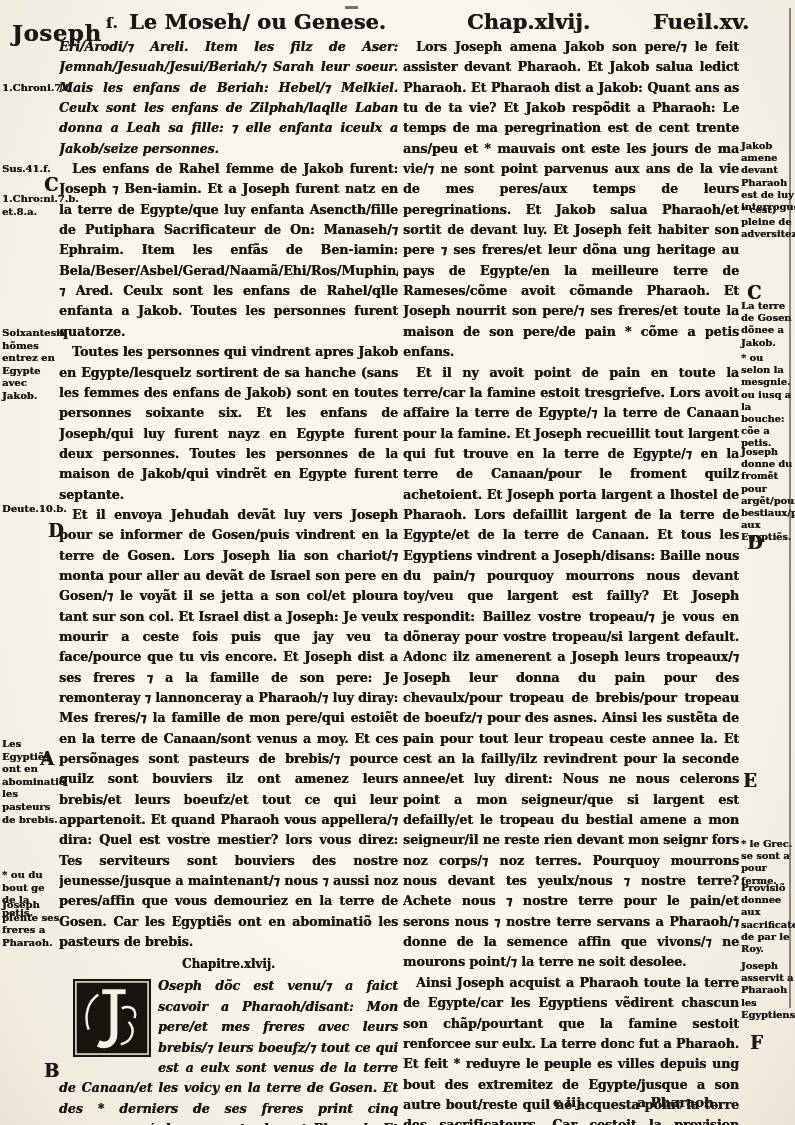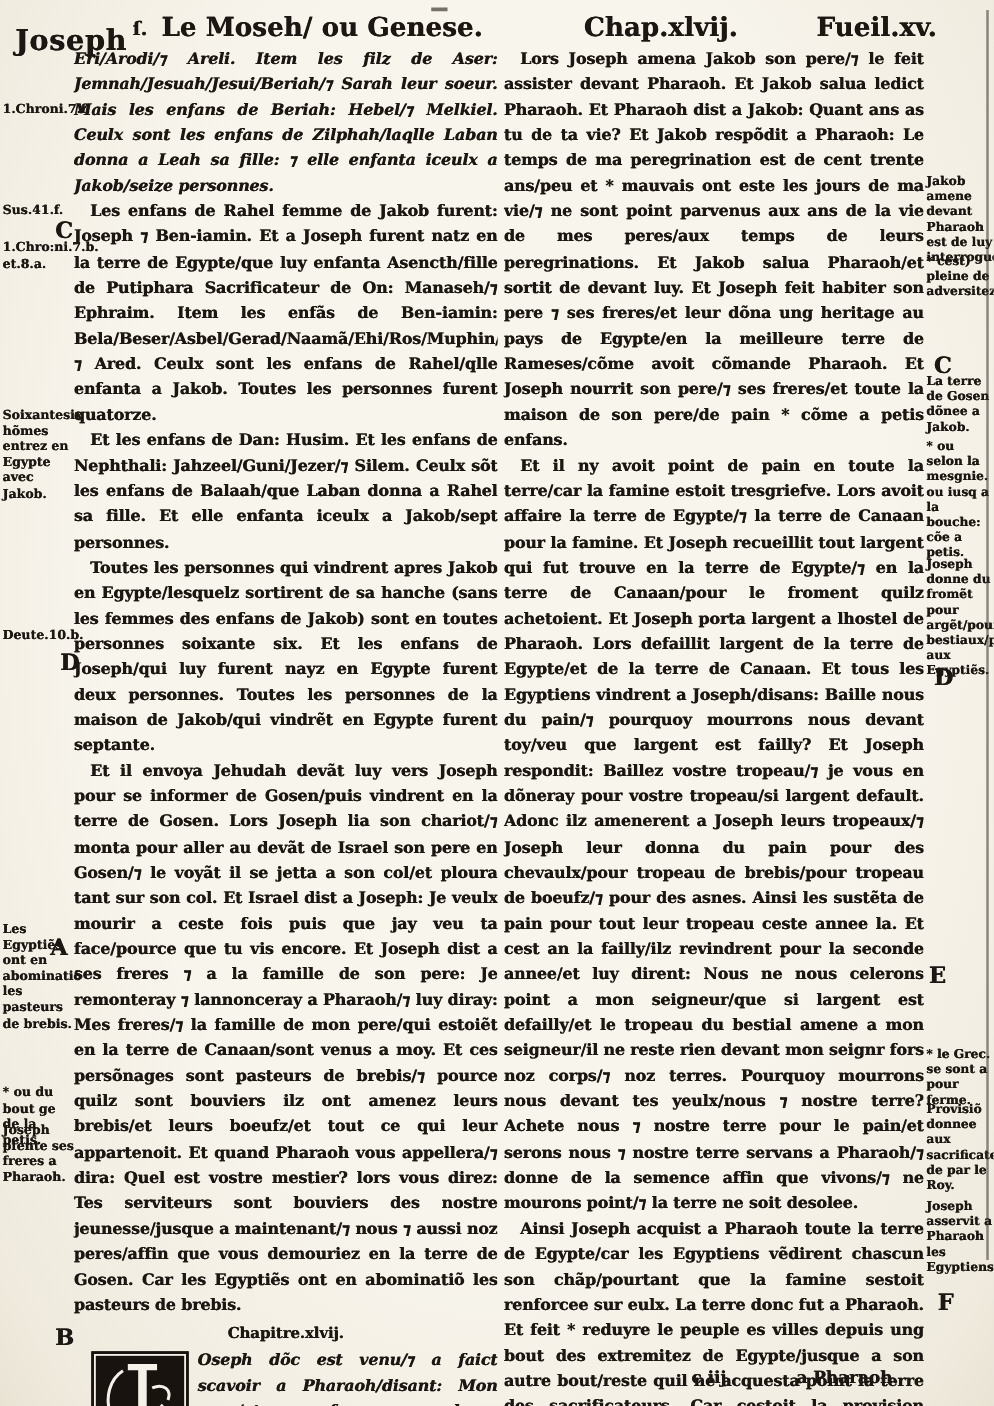--- a/index.html
+++ b/index.html
@@ -76,21 +76,20 @@
   </div>
 
   <span class="gutter-letter" style="left:44px;top:176px;">C</span>
   <span class="gutter-letter" style="left:48px;top:522px;">D</span>
   <span class="gutter-letter" style="left:40px;top:750px;">A</span>
   <span class="gutter-letter" style="left:44px;top:1062px;">B</span>
 
   <div class="col col-left">
     <p class="cont">Eri/Arodi/⁊ Areli. Item les filz de Aser: Jemnah/Jesuah/Jesui/Beriah/⁊ Sarah leur soeur. Mais les enfans de Beriah: Hebel/⁊ Melkiel. Ceulx sont les enfans de Zilphah/laqlle Laban donna a Leah sa fille: ⁊ elle enfanta iceulx a Jakob/seize personnes.</p>
     <p class="par">Les enfans de Rahel femme de Jakob furent: Joseph ⁊ Ben-iamin. Et a Joseph furent natz en la terre de Egypte/que luy enfanta Asencth/fille de Putiphara Sacrificateur de On: Manaseh/⁊ Ephraim. Item les enfãs de Ben-iamin: Bela/Beser/Asbel/Gerad/Naamã/Ehi/Ros/Muphin/Hophin/⁊ Ared. Ceulx sont les enfans de Rahel/qlle enfanta a Jakob. Toutes les personnes furent quatorze.</p>
-    <p class="par">Et les enfans de Dan: Husim. Et les enfans de Nephthali: Jahzeel/Guni/Jezer/⁊ Silem. Ceulx sõt les enfans de Balaah/que Laban donna a Rahel sa fille. Et elle enfanta iceulx a Jakob/sept personnes.</p>
     <p class="par">Toutes les personnes qui vindrent apres Jakob en Egypte/lesquelz sortirent de sa hanche (sans les femmes des enfans de Jakob) sont en toutes personnes soixante six. Et les enfans de Joseph/qui luy furent nayz en Egypte furent deux personnes. Toutes les personnes de la maison de Jakob/qui vindrẽt en Egypte furent septante.</p>
     <p class="par">Et il envoya Jehudah devãt luy vers Joseph pour se informer de Gosen/puis vindrent en la terre de Gosen. Lors Joseph lia son chariot/⁊ monta pour aller au devãt de Israel son pere en Gosen/⁊ le voyãt il se jetta a son col/et ploura tant sur son col. Et Israel dist a Joseph: Je veulx mourir a ceste fois puis que jay veu ta face/pource que tu vis encore. Et Joseph dist a ses freres ⁊ a la famille de son pere: Je remonteray ⁊ lannonceray a Pharaoh/⁊ luy diray: Mes freres/⁊ la famille de mon pere/qui estoiẽt en la terre de Canaan/sont venus a moy. Et ces persõnages sont pasteurs de brebis/⁊ pource quilz sont bouviers ilz ont amenez leurs brebis/et leurs boeufz/et tout ce qui leur appartenoit. Et quand Pharaoh vous appellera/⁊ dira: Quel est vostre mestier? lors vous direz: Tes serviteurs sont bouviers des nostre jeunesse/jusque a maintenant/⁊ nous ⁊ aussi noz peres/affin que vous demouriez en la terre de Gosen. Car les Egyptiẽs ont en abominatiõ les pasteurs de brebis.</p>
     <p class="chap-head">Chapitre.xlvij.</p>
     <p class="cont">
       <span class="woodcut">
         <svg viewBox="0 0 80 80" width="78" height="78">
           <rect width="80" height="80" fill="#18130f"></rect>
           <rect x="3" y="3" width="74" height="74" fill="none" stroke="#f5f1e8" stroke-width="1.5"></rect>
           <path d="M16 52 C11 38 15 23 26 16" stroke="#f5f1e8" stroke-width="2.5" fill="none"></path>
           <path d="M57 44 C65 52 61 64 49 67" stroke="#f5f1e8" stroke-width="2.5" fill="none"></path>

